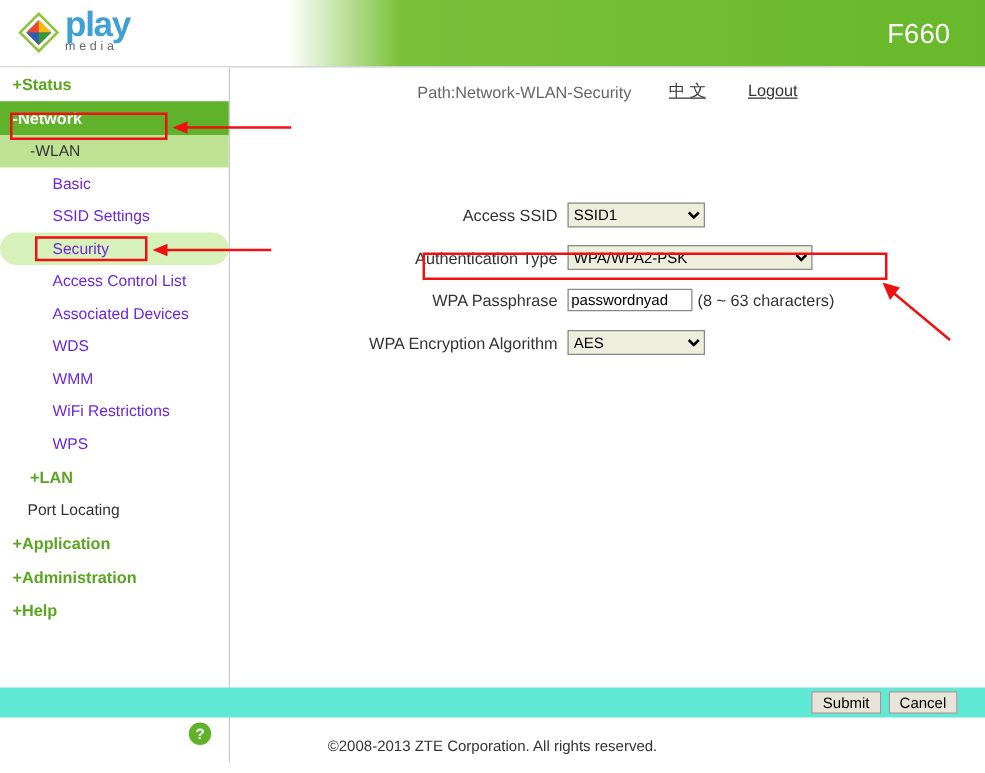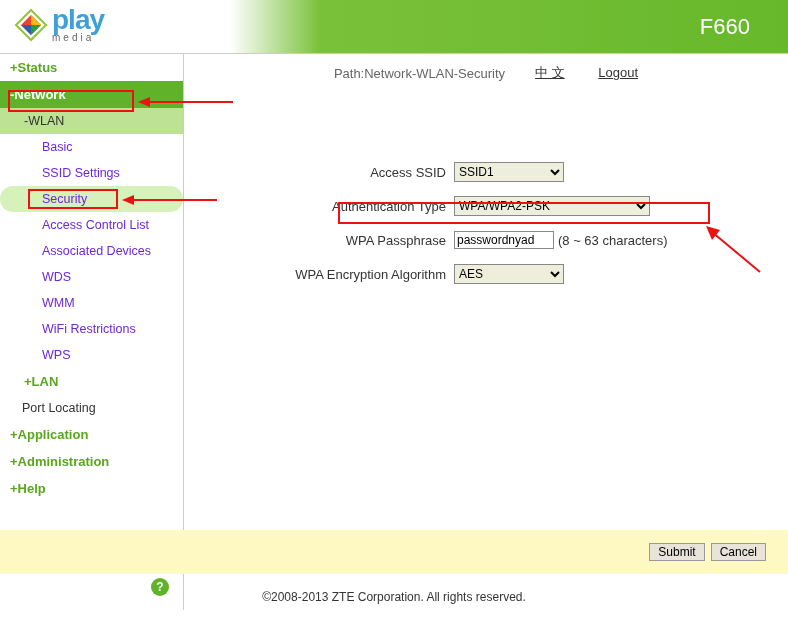--- a/index.html
+++ b/index.html
@@ -5,28 +5,28 @@
   * { box-sizing: border-box; margin: 0; padding: 0; }
   body { font-family: Arial, sans-serif; font-size: 12px; background: #fff; }
   .wrap { width: 788px; height: 618px; position: relative; background: #fff; }
 
   .hdr {
     height: 54px;
     background: linear-gradient(to right, #fff 0 230px, #fff 230px, #7ac13a 320px, #67b82b 100%);
     position: relative;
     border-bottom: 1px solid #ccc;
   }
-  .logo { position: absolute; left: 14px; top: 8px; display: flex; align-items: flex-start; }
+  .logo { position: absolute; left: 14px; top: 8px; display: flex; align-items: flex-end; }
   .logo-diamond {
     width: 34px; height: 34px; display: inline-block;
   }
   .logo-text { display: flex; flex-direction: column; margin-left: 4px; }
   .play-word { font-size: 28px; font-weight: bold; color: #3fa0d6; letter-spacing: -1px; line-height: 24px; }
   .media-word { font-size: 10px; color: #666; letter-spacing: 3px; text-transform: lowercase; }
-  .model { position: absolute; right: 38px; top: 14px; color: #fff; font-size: 22px; }
+  .model { position: absolute; right: 28px; top: 14px; color: #fff; font-size: 22px; }
 
   .body-area { display: flex; height: 556px; }
   .sidebar { width: 184px; border-right: 1px solid #ccc; position: relative; background: #fff; }
   .nav-item { padding: 6px 10px; font-size: 13px; cursor: pointer; }
   .nav-top { color: #5aa61f; font-weight: bold; }
   .nav-active { background: #5fb22a; color: #fff; font-weight: bold; }
   .nav-sub { background: #bde293; color: #333; padding-left: 24px; font-weight: normal; font-size: 12.5px; }
   .nav-leaf { color: #6d28d9; padding-left: 42px; font-size: 12.5px; font-weight: normal; }
   .nav-leaf-active { background: #d7f1ba; border-radius: 13px; }
   .nav-plain { color: #333; padding-left: 22px; font-size: 12.5px; }
@@ -56,21 +56,21 @@
   .sel-enc { width: 110px; }
   .inp-pass { width: 100px; }
   .hint { font-size: 13px; color: #333; margin-left: 4px; }
 
   
   .red-box { position: absolute; border: 2px solid #e11; pointer-events: none; }
   .arrow { position: absolute; pointer-events: none; }
 
   .footer-bar {
     position: absolute; left: 0; right: 0; bottom: 44px;
-    background: #fef9c3; height: 44px;
+    background: #5eead4; height: 24px;
     display: flex; justify-content: flex-end; align-items: center;
     padding-right: 22px;
   }
   .footer-bar button {
     font-size: 12px; padding: 1px 8px; margin-left: 6px;
     background: #e8e4da; border: 1px solid #999;
   }
   .copyright {
     position: absolute; left: 0; right: 0; bottom: 14px;
     text-align: center; color: #333; font-size: 12px;

